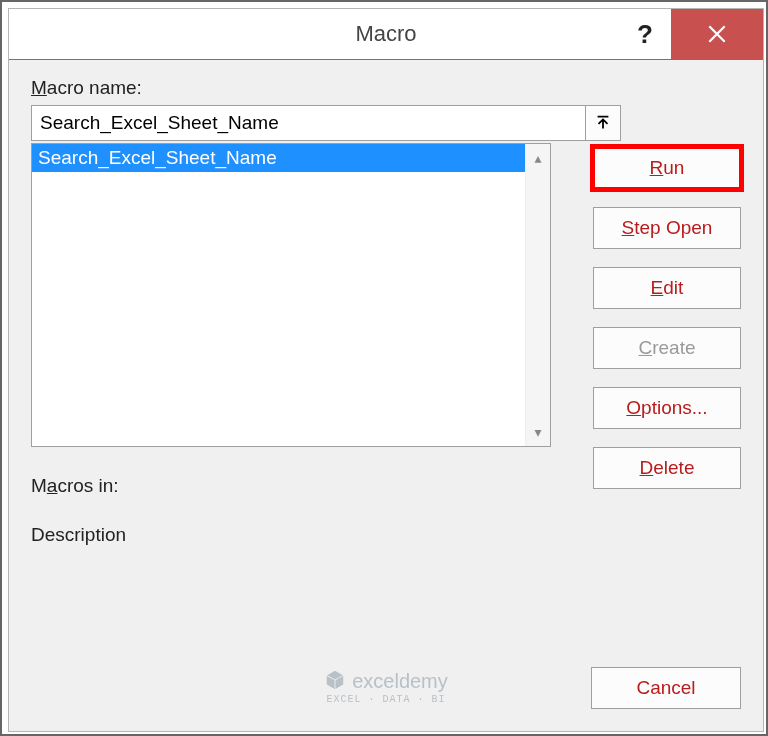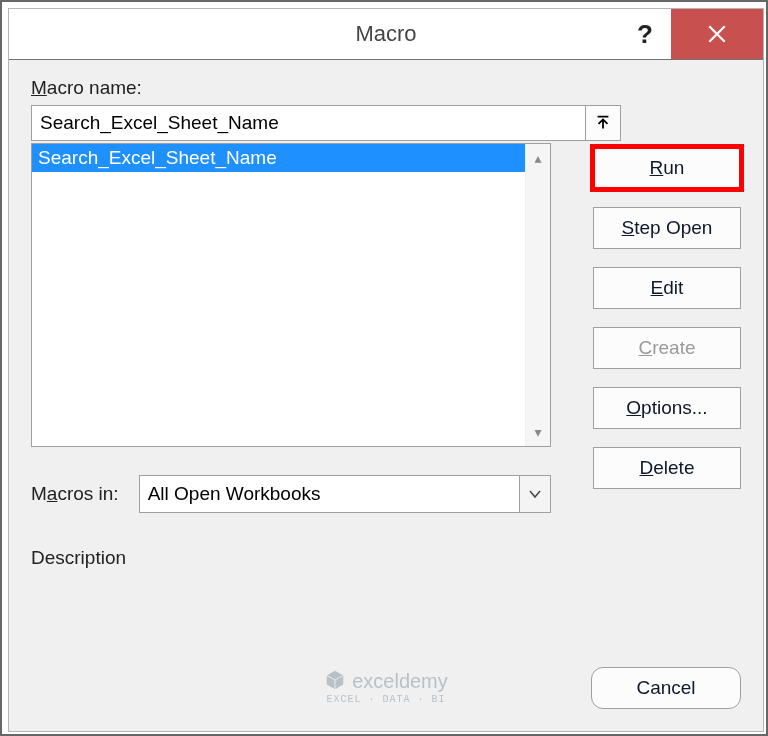--- a/index.html
+++ b/index.html
@@ -20,30 +20,30 @@
   .dlg-btn-small{width:36px;height:36px;box-sizing:border-box;border:1px solid #9f9f9f;background:#fcfcfc;display:flex;align-items:center;justify-content:center;margin-left:-1px;}
   .dlg-btn-small svg{width:18px;height:18px;}
   .listbox-wrap{display:flex;margin-top:2px;border:1px solid #9f9f9f;height:304px;background:#fff;box-sizing:border-box;width:520px;}
   .listbox{flex:1;overflow:hidden;}
   .list-item{height:28px;line-height:28px;padding:0 6px;font-size:19px;color:#fff;background:#1e90ff;}
   .list-scroll{width:24px;background:#f5f5f5;border-left:1px solid #efefef;position:relative;}
   .scroll-arrow{position:absolute;left:0;width:24px;height:24px;display:flex;align-items:center;justify-content:center;color:#888;font-size:14px;}
   .scroll-up{top:2px;} .scroll-down{bottom:2px;}
   .left-col{width:590px;}
   .right-col{position:absolute;top:88px;right:22px;width:148px;display:flex;flex-direction:column;gap:18px;}
-  .dbtn{height:40px;border:1px solid #9f9f9f;background:#fcfcfc;font-size:19px;display:flex;align-items:center;justify-content:center;cursor:default;color:#0f172a;}
+  .dbtn{height:40px;border:1px solid #9f9f9f;background:#fcfcfc;font-size:19px;display:flex;align-items:center;justify-content:center;cursor:default;color:#b91c1c;}
   .dbtn.disabled{color:#9a9a9a;}
   .dbtn.highlight{outline:5px solid #ff0000;outline-offset:-2px;}
   .row-macrosin{display:flex;align-items:center;margin-top:28px;gap:20px;}
   .combo{flex:1;height:36px;display:flex;border:1px solid #9f9f9f;background:#fff;max-width:410px;}
   .combo-text{flex:1;padding:4px 8px;font-size:19px;display:flex;align-items:center;}
   .combo-btn{width:30px;border-left:1px solid #9f9f9f;background:#f4f4f4;display:flex;align-items:center;justify-content:center;}
   .combo-btn svg{width:14px;height:14px;}
   .cancel-row{position:absolute;right:22px;bottom:22px;}
-  .cancel-row .dbtn{width:148px;border-radius:12px;}
+  .cancel-row .dbtn{width:148px;}
   .watermark{position:absolute;left:0;right:0;bottom:26px;text-align:center;color:#b8c0c8;font-size:20px;pointer-events:none;}
   .watermark .sub{font-size:10px;letter-spacing:1px;display:block;margin-top:-2px;font-family:Liberation Mono, monospace;}
   .wm-icon{display:inline-block;vertical-align:middle;margin-right:6px;}
 </style>
 </head>
 <body>
 
 <div class="outer">
  <div class="dialog">
 
@@ -78,31 +78,23 @@
           <div class="list-item">Search_Excel_Sheet_Name</div>
         </div>
         <div class="list-scroll">
           <div class="scroll-arrow scroll-up">▴</div>
           <div class="scroll-arrow scroll-down">▾</div>
         </div>
       </div>
 
       <div class="row-macrosin">
         <div class="lbl"><span>M</span><span class="underline">a</span><span>cros in:</span></div>
-        <div class="combo">
-          <div class="combo-text">All Open Workbooks</div>
-          <div class="combo-btn">
-            <svg viewBox="0 0 14 14">
-                  <path d="M2 4 L7 10 L12 4" stroke="#444" stroke-width="1.5" fill="none"></path>
-                </svg>
-          </div>
-        </div>
       </div>
 
-      <div class="lbl" style="margin-top:34px;">Description</div>
+      <div class="lbl" style="margin-top:27px;">Description</div>
     </div>
 
     <div class="right-col">
       <div class="dbtn highlight">
             <span><span class="underline">R</span><span>un</span></span>
           </div>
       <div class="dbtn">
             <span><span class="underline">S</span><span>tep Open</span></span>
           </div>
       <div class="dbtn">

